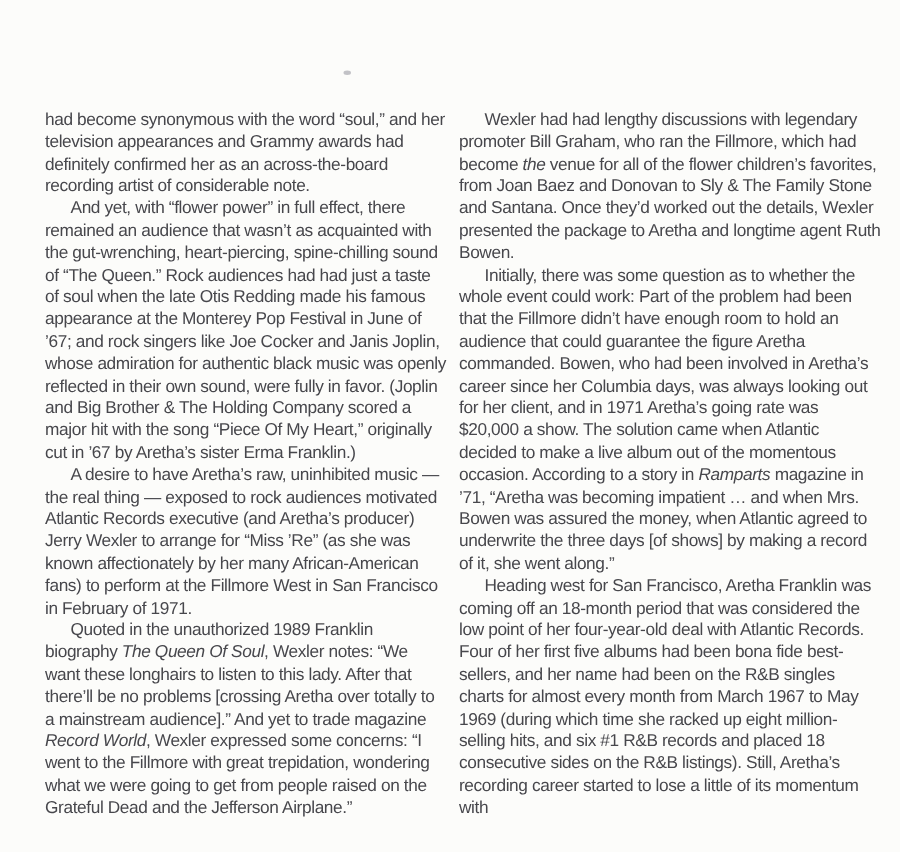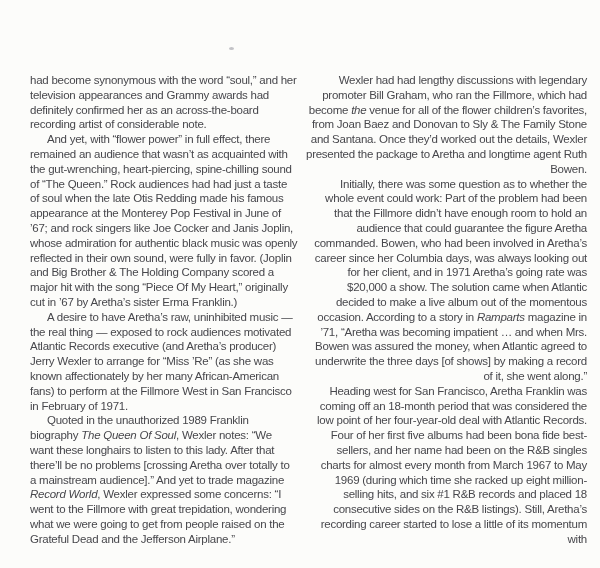--- a/index.html
+++ b/index.html
@@ -16,21 +16,21 @@
     position:relative;width:508px;height:568px;background:var(--bg);margin-top:46px;
   }
   .column{
     position:absolute;top:27px;
     font-size:11.5px;line-height:14.8px;letter-spacing:-0.25px;
     color:var(--ink);
     text-align:left;
     text-rendering:optimizeLegibility;
   }
   .column-left{left:30px;width:268px;}
-  .column-right{left:306px;width:281px;text-align:right;}
+  .column-right{left:306px;width:281px;}
   .column p{margin:0;}
   .column p.indent{text-indent:17px;}
   .it{font-style:italic;}
   .scan-line{
     position:absolute;left:16px;top:556px;width:572px;height:2px;
     border-radius:1px;
     transform:rotate(0.15deg);
     background:linear-gradient(90deg,
       rgba(70,70,80,0.15) 0%,
       #16171d 4%,

